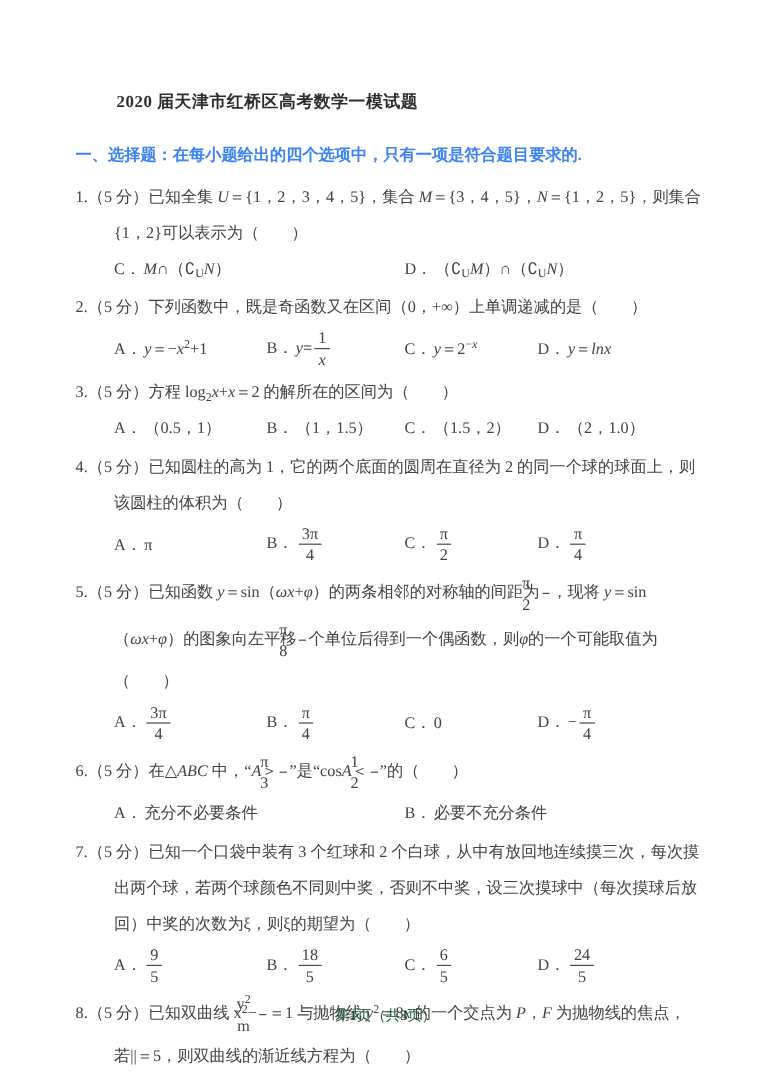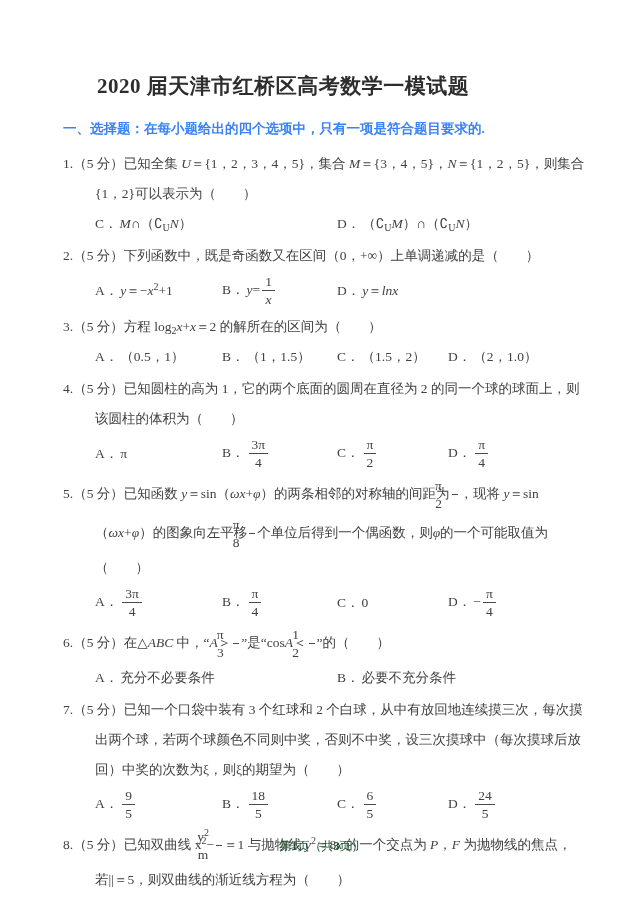--- a/index.html
+++ b/index.html
@@ -2,21 +2,21 @@
 <html><head>
 <meta charset="utf-8">
 <style>
   html,body{margin:0;padding:0;background:#ffffff;}
   .page{
     width:643px;height:909px;background:#ffffff;position:relative;overflow:hidden;
     font-family:"Liberation Serif","DejaVu Serif",serif;
     color:#414141;
   }
   .content{padding:74px 56px 0 63px;font-size:13.5px;}
-  .title{font-size:21px;font-weight:bold;color:#2d2d2d;margin:0 0 17px 34px;letter-spacing:.5px;line-height:24px;}
+  .title{font-size:14px;font-weight:bold;color:#2d2d2d;margin:0 0 17px 34px;letter-spacing:.5px;line-height:24px;}
   .section{font-weight:bold;color:#3b82f6;margin:0 0 7px 0;line-height:27px;font-size:13.5px;}
   .question{margin:0 0 2px 0;}
   .stem{margin:0;padding-left:32px;text-indent:-32px;line-height:30px;}
   .opts{display:flex;align-items:center;padding-left:32px;line-height:30px;min-height:30px;}
   .opt{display:block;white-space:nowrap;}
   .opts-2 .opt:nth-child(1){width:242px;}
   .opts-4 .opt:nth-child(1){width:127px;}
   .opts-4 .opt:nth-child(2){width:115px;}
   .opts-4 .opt:nth-child(3){width:111px;}
   .opt-label{margin-right:2px;}
@@ -42,20 +42,21 @@
           <div class="opts opts-2">
             <span class="opt"><span class="opt-label">C．</span><span class="opt-content"><span class="it">M</span>∩（∁<span class="sb">U</span><span class="it">N</span>）</span></span>
             <span class="opt"><span class="opt-label">D．</span><span class="opt-content">（∁<span class="sb">U</span><span class="it">M</span>）∩（∁<span class="sb">U</span><span class="it">N</span>）</span></span>
           </div>
         </div>
         <div class="question">
           <p class="stem">2.（5 分）下列函数中，既是奇函数又在区间（0，+∞）上单调递减的是（　　）</p>
           <div class="opts opts-4">
             <span class="opt"><span class="opt-label">A．</span><span class="opt-content"><span class="it">y</span>＝−<span class="it">x</span><span class="sp">2</span>+1</span></span>
             <span class="opt"><span class="opt-label">B．</span><span class="opt-content"><span class="it">y</span>=<span class="frac"><span class="num">1</span><span class="den"><span class="it">x</span></span></span></span></span>
+            <span class="opt"><span class="opt-label">C．</span><span class="opt-content"><span class="it">y</span>＝2<span class="sp">−<span class="it">x</span></span></span></span>
             <span class="opt"><span class="opt-label">D．</span><span class="opt-content"><span class="it">y</span>＝<span class="it">lnx</span></span></span>
           </div>
         </div>
         <div class="question">
           <p class="stem">3.（5 分）方程 log<span class="sb">2</span><span class="it">x</span>+<span class="it">x</span>＝2 的解所在的区间为（　　）</p>
           <div class="opts opts-4">
             <span class="opt"><span class="opt-label">A．</span><span class="opt-content">（0.5，1）</span></span>
             <span class="opt"><span class="opt-label">B．</span><span class="opt-content">（1，1.5）</span></span>
             <span class="opt"><span class="opt-label">C．</span><span class="opt-content">（1.5，2）</span></span>
             <span class="opt"><span class="opt-label">D．</span><span class="opt-content">（2，1.0）</span></span>

